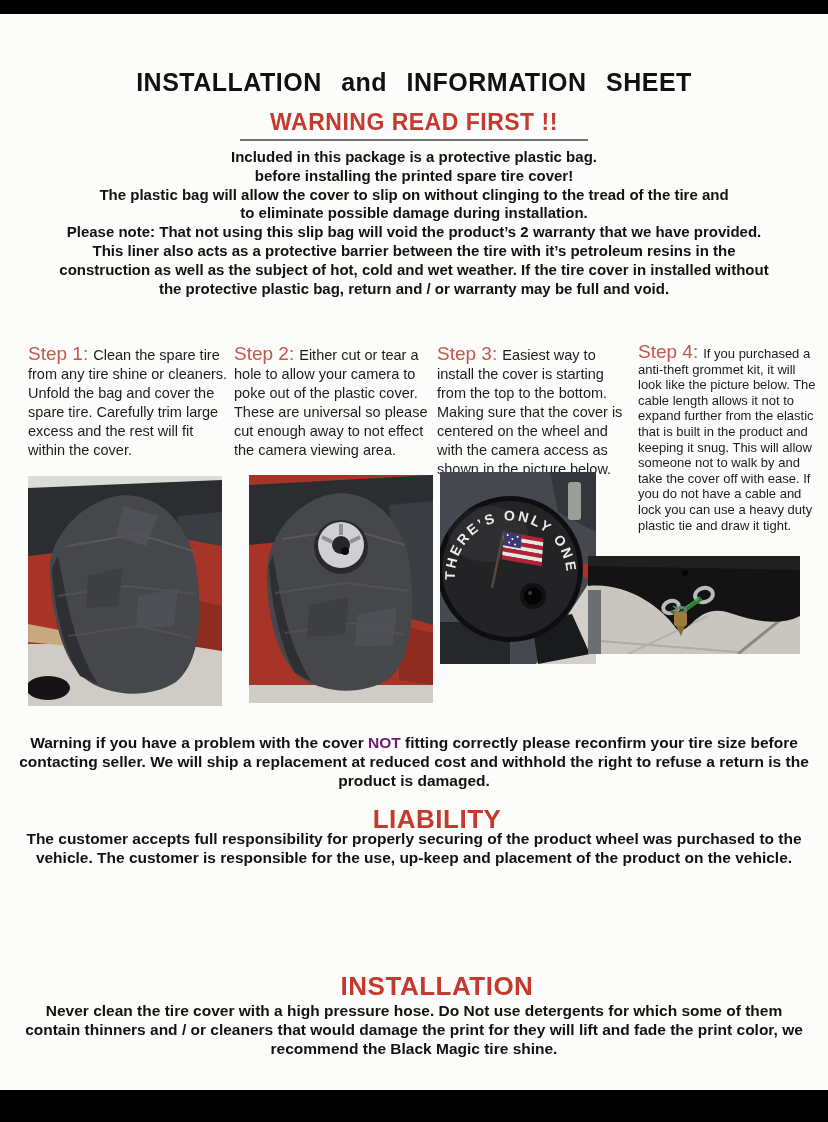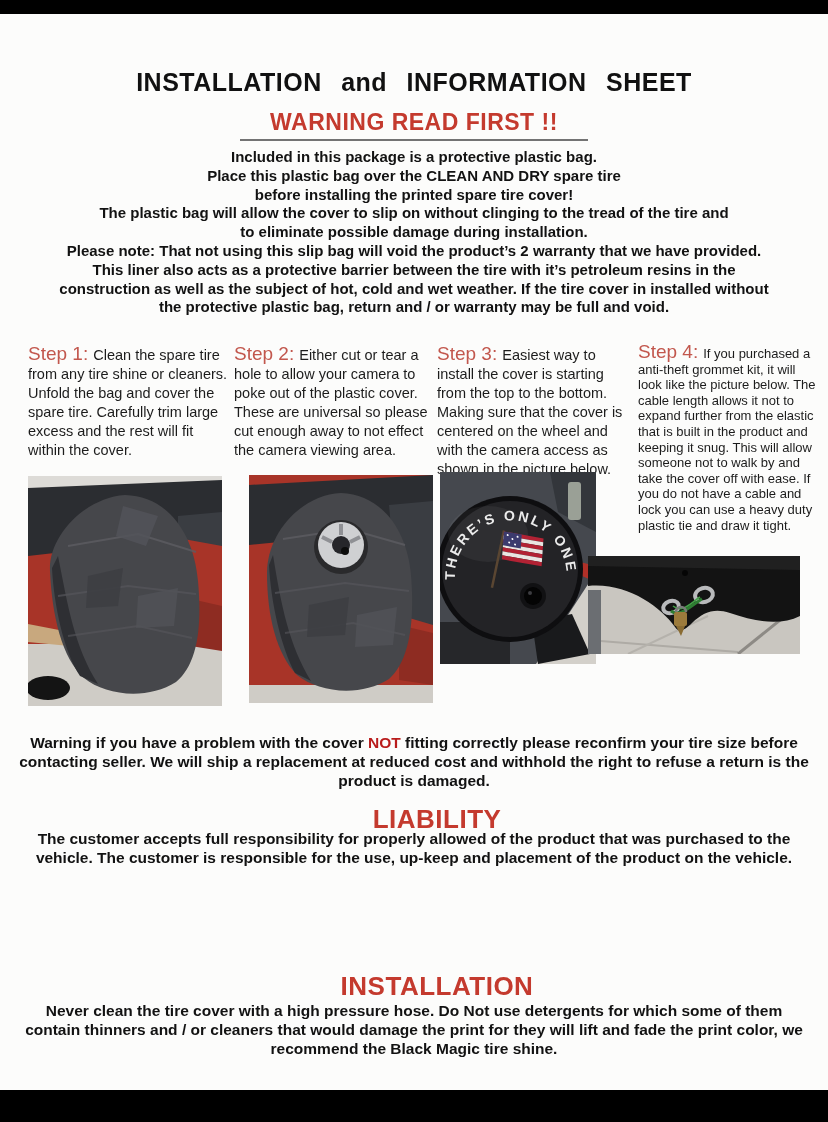--- a/index.html
+++ b/index.html
@@ -36,21 +36,21 @@
   .photo{position:absolute;overflow:hidden;background:#888;}
   .photo svg{display:block;width:100%;height:100%;}
   .photo1{left:28px;top:462px;width:194px;height:230px;}
   .photo2{left:249px;top:461px;width:184px;height:228px;}
   .photo3{left:440px;top:458px;width:156px;height:192px;}
   .photo4{left:588px;top:542px;width:212px;height:98px;}
   .fit-warning{
     position:absolute;left:14px;top:720px;width:800px;margin:0;
     font-size:15.5px;font-weight:bold;line-height:18.8px;text-align:center;color:#121212;
   }
-  .fit-warning .red{color:#b91c1c;margin-top:25px;}
+  .fit-warning .red{color:#701a75;margin-top:25px;}
   .section-heading{
     position:absolute;left:0;width:828px;margin:7px;text-align:center;
     font-size:26px;font-weight:bold;color:#c43a2e;letter-spacing:.5px;padding-left:16px;
   }
   .liability-heading{top:783px;}
   .maintenance-heading{top:950px;}
   .body-para{
     position:absolute;margin:0;font-size:15.5px;font-weight:bold;
     line-height:18.8px;text-align:center;color:#121212;
   }
@@ -62,21 +62,20 @@
 <body>
 
 <div class="page">
 
   <h1 class="page-title">INSTALLATION and INFORMATION SHEET</h1>
 
   <h2 class="warning-heading"><span>WARNING READ FIRST !!</span></h2>
 
   <div class="intro">
     <div>Included in this package is a protective plastic bag.</div>
-    <div>Place this plastic bag over the CLEAN AND DRY spare tire</div>
     <div>before installing the printed spare tire cover!</div>
     <div>The plastic bag will allow the cover to slip on without clinging to the tread of the tire and</div>
     <div>to eliminate possible damage during installation.</div>
     <div>Please note: That not using this slip bag will void the product’s 2 warranty that we have provided.</div>
     <div>This liner also acts as a protective barrier between the tire with it’s petroleum resins in the</div>
     <div>construction as well as the subject of hot, cold and wet weather.  If the tire cover in installed without</div>
     <div>the protective plastic bag, return and / or warranty may be full and void.</div>
   </div>
 
   <div class="step step1">
@@ -195,18 +194,18 @@
       <path d="M85,50 C94,58 104,46 112,41" fill="none" stroke="#43a047" stroke-width="1.6"></path>
       <path d="M88,56 a5,5 0 0 1 10,0" fill="none" stroke="#7a7a7a" stroke-width="2.4"></path>
       <rect x="86" y="56" width="13" height="14" rx="2" fill="#9c7b3c"></rect>
       <polygon points="88,70 97,70 93,80" fill="#8a6c33"></polygon>
     </svg>
   </div>
 
   <p class="fit-warning"><span>Warning if you have a problem with the cover </span><span class="red">NOT</span><span> fitting correctly please reconfirm your tire size before contacting seller. We will ship a replacement at reduced cost and withhold the right to refuse a return is the product is damaged.</span></p>
 
   <h3 class="section-heading liability-heading">LIABILITY</h3>
-  <p class="body-para liability-para1">The customer accepts full responsibility for properly allowed of the product that was purchased to the vehicle.  The customer is responsible for the use, up-keep and placement of the product on the vehicle.</p>
+  <p class="body-para liability-para1">The customer accepts full responsibility for properly securing of the product wheel was purchased to the vehicle.  The customer is responsible for the use, up-keep and placement of the product on the vehicle.</p>
 
   <h3 class="section-heading maintenance-heading">INSTALLATION</h3>
   <p class="body-para maintenance-para">Never clean the tire cover with a high pressure hose.  Do Not  use detergents for which some of them contain thinners and / or cleaners that would damage the print for they will lift and fade the print color, we recommend the Black Magic tire shine.</p>
 
 </div>
 
 </body></html>

